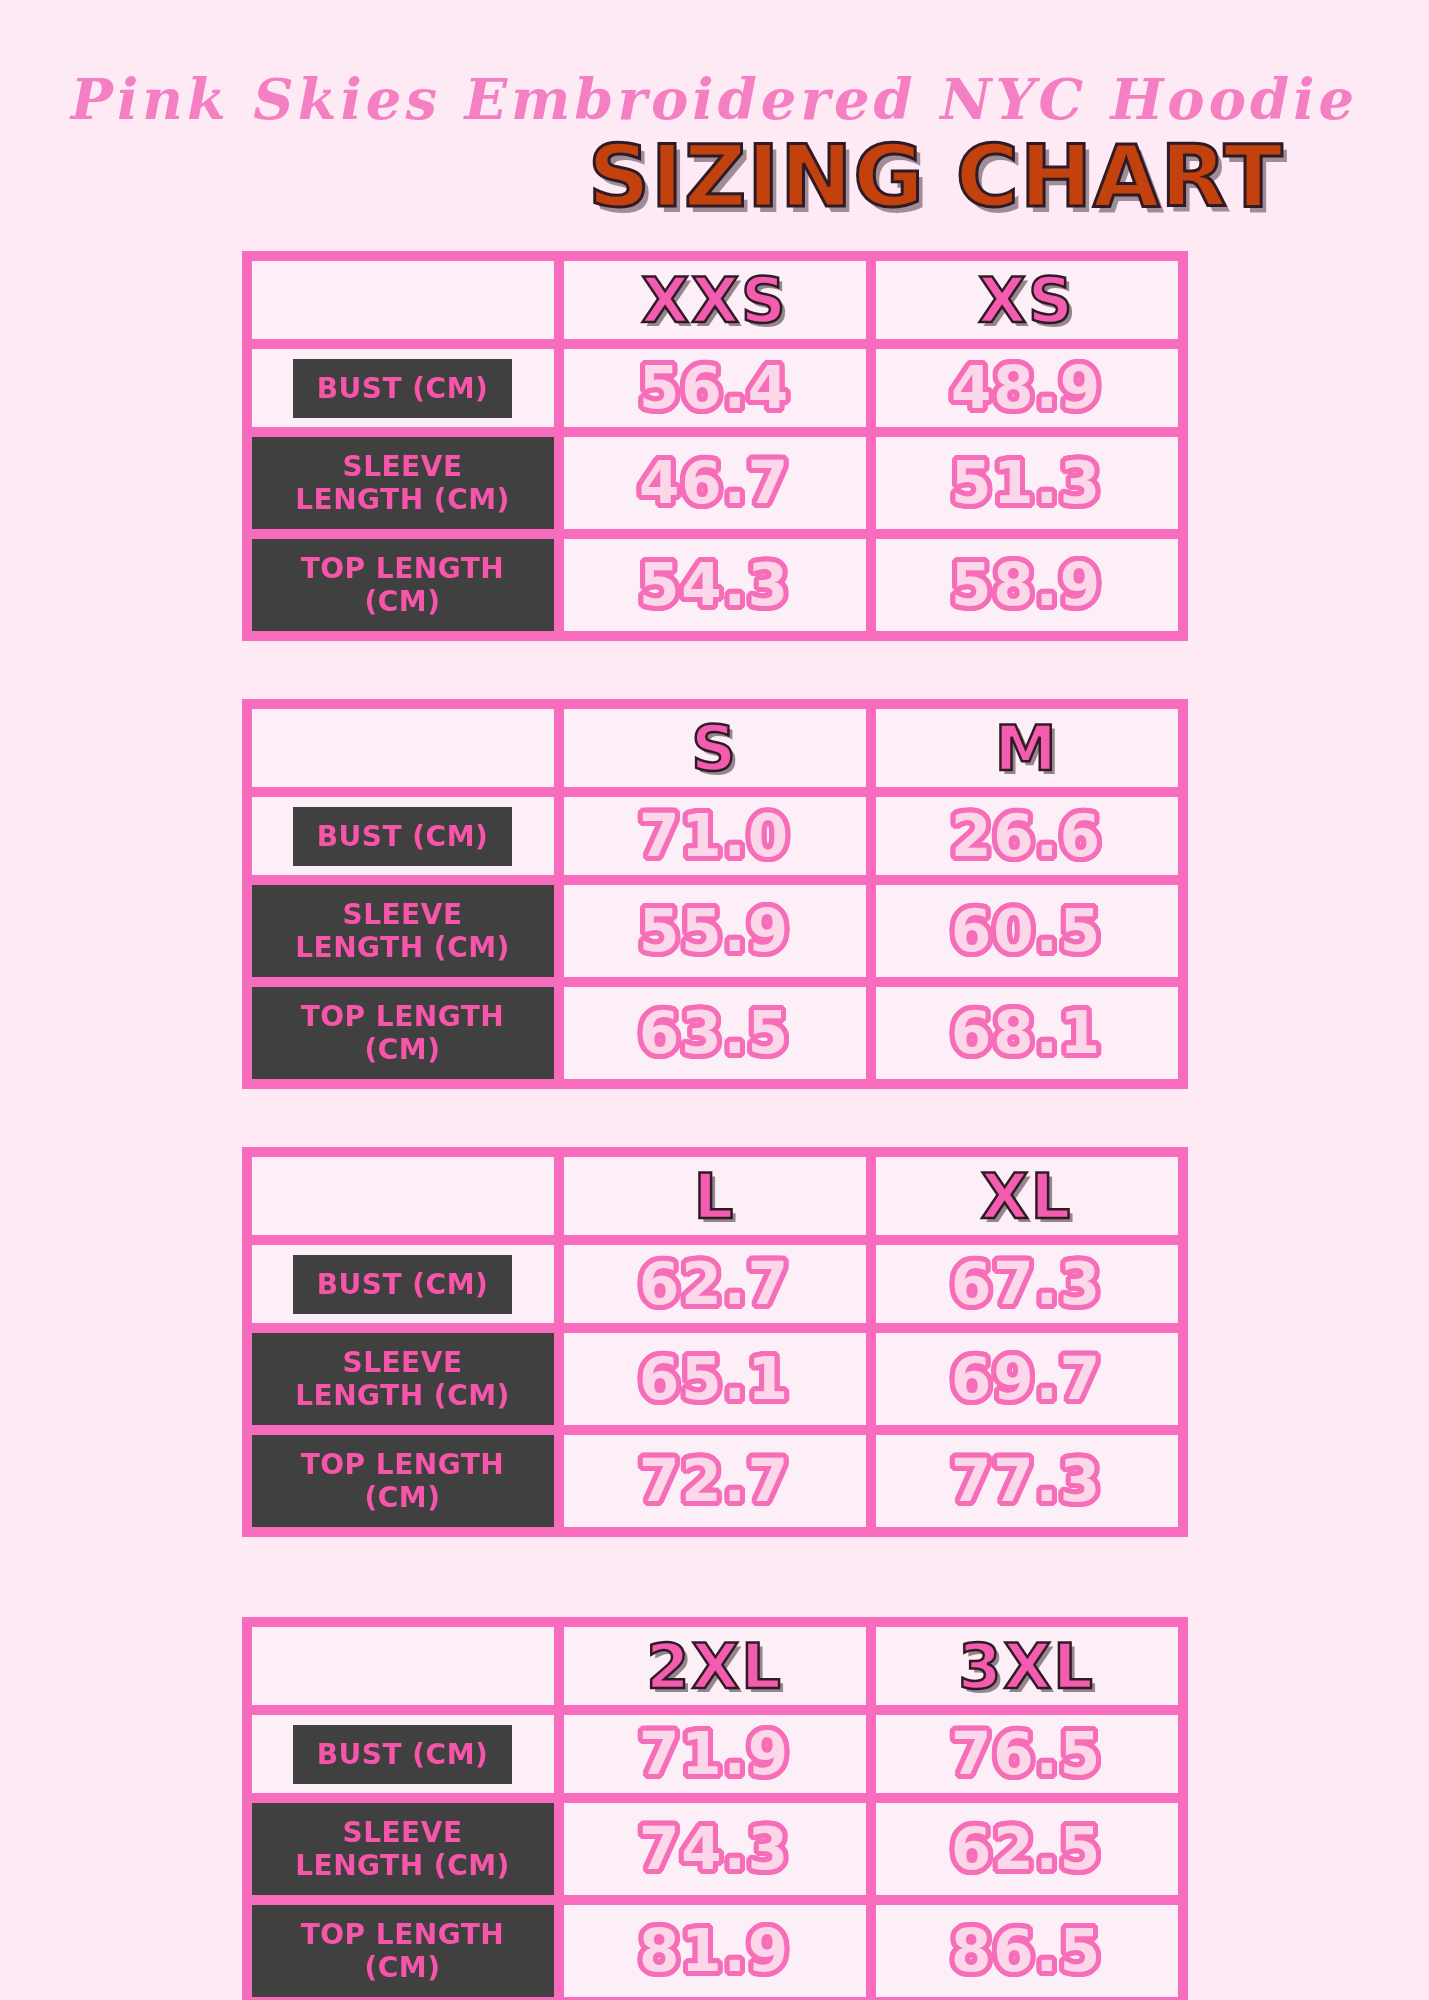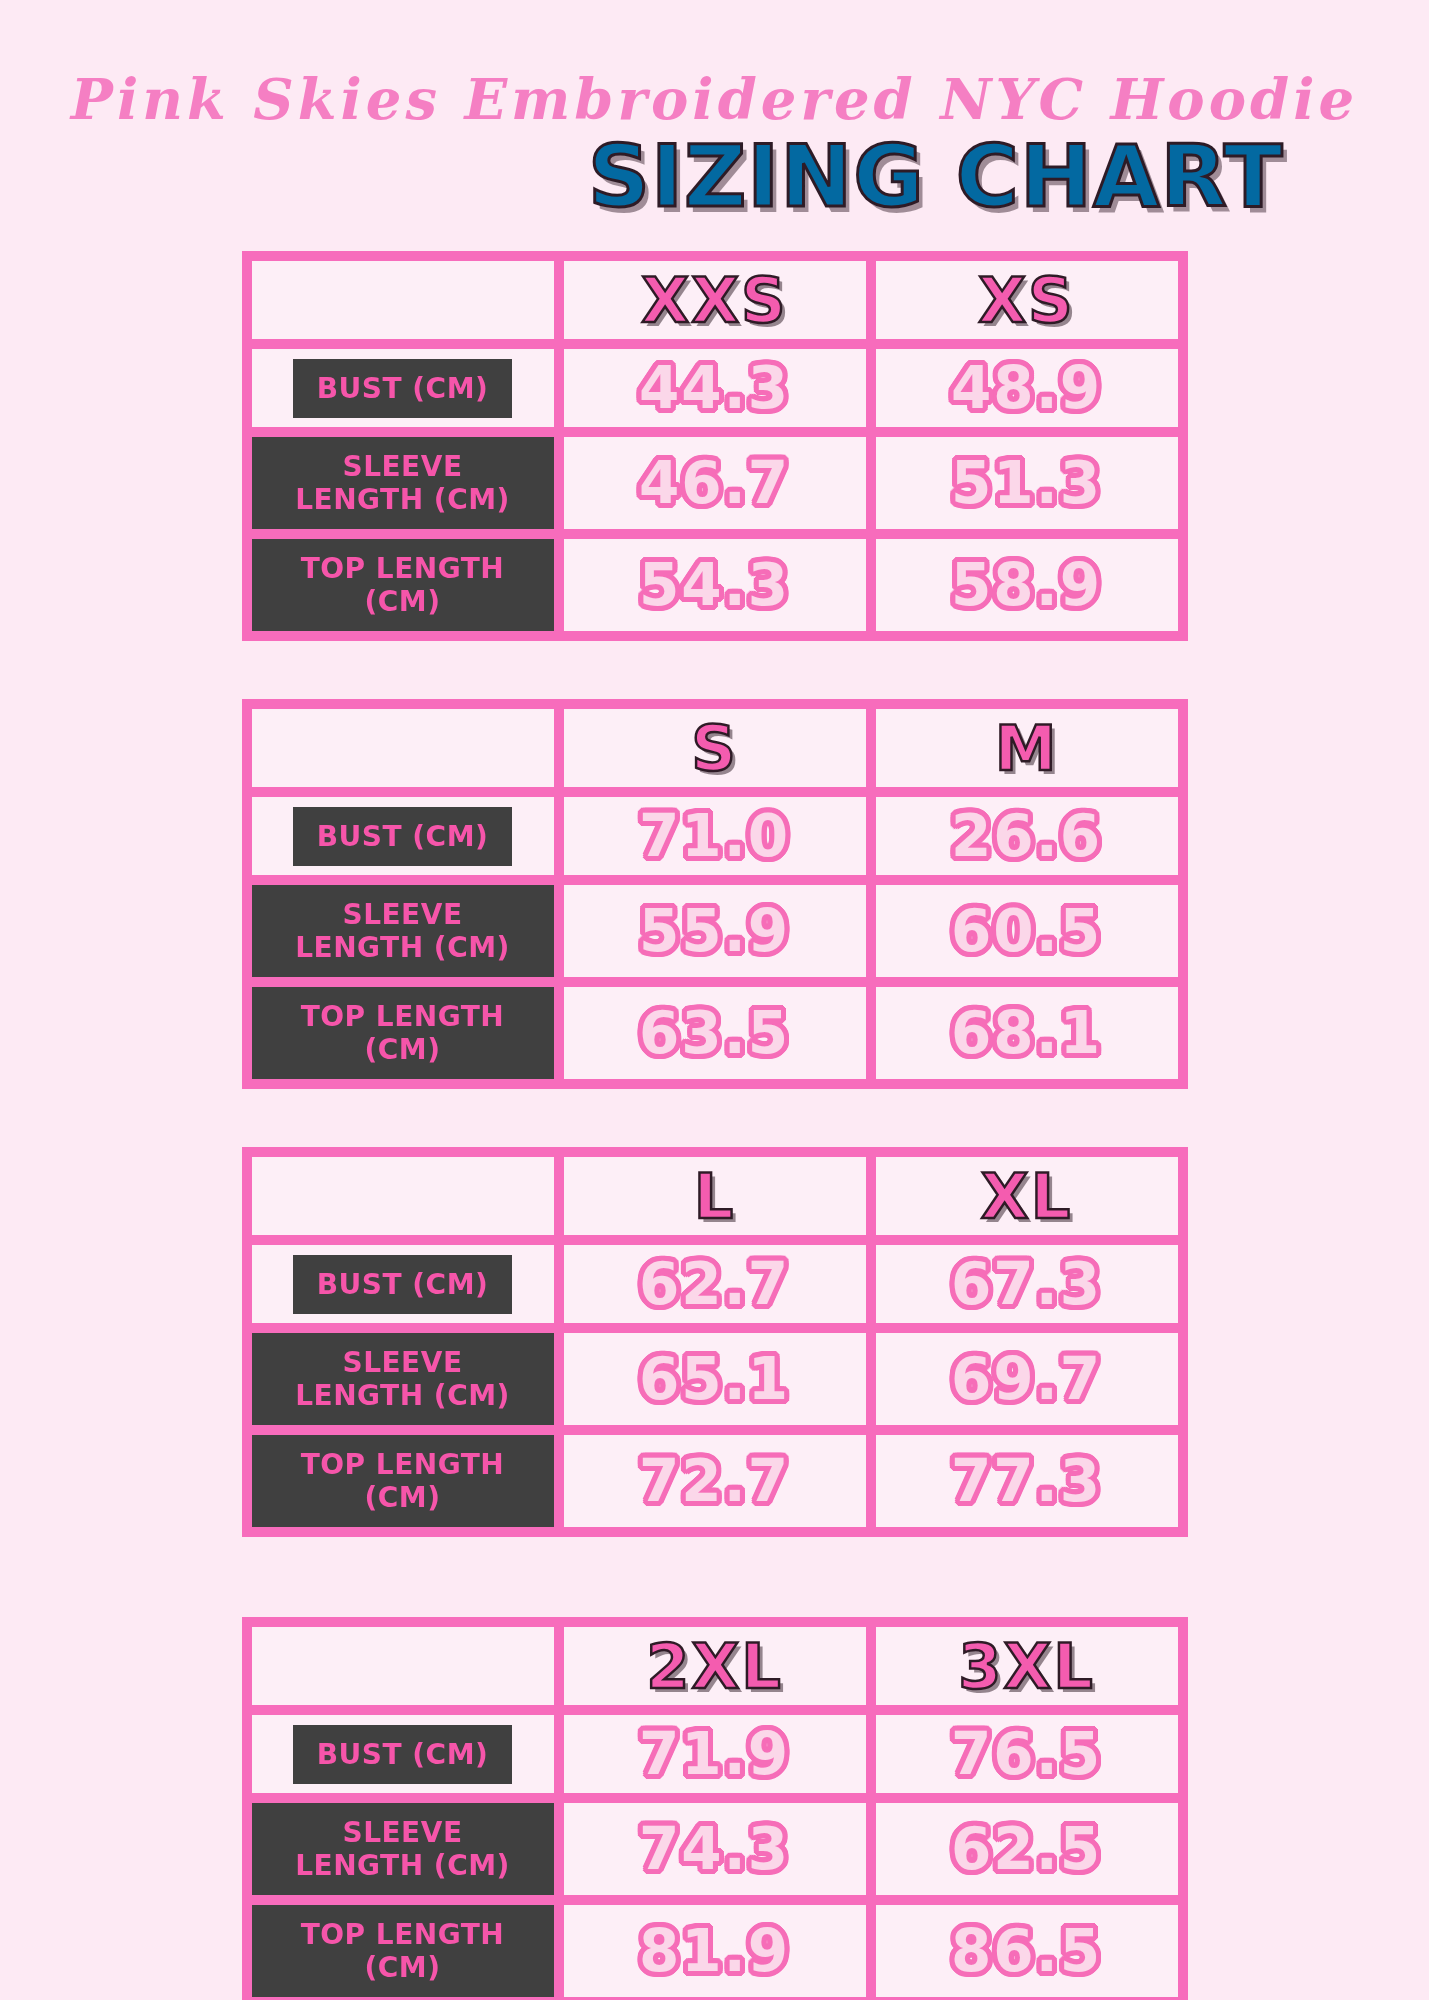--- a/index.html
+++ b/index.html
@@ -23,21 +23,21 @@
     letter-spacing: 4px;
   }
   .main-title {
     width: 1138px;
     margin: 0 auto;
     text-align: right;
     font-size: 86px;
     line-height: 1;
     font-weight: 900;
     letter-spacing: 1px;
-    color: #0369a1;
+    color: #c2410c;
     -webkit-text-stroke: 3px #2e1b26;
     text-shadow: 5px 6px 0 rgba(46, 27, 38, 0.45);
     margin-top: 0px;
   }
   table.size-table {
     width: 946px;
     margin: 32px auto 58px auto;
     border-collapse: collapse;
     table-layout: fixed;
   }
@@ -94,21 +94,21 @@
 
   <table class="size-table" id="size-table-1">
     <tbody>
         <tr>
       <td></td>
       <td><span class="size-head">XXS</span></td>
       <td><span class="size-head">XS</span></td>
     </tr>
     <tr>
       <td><span class="row-label-box"><span class="row-label">BUST (CM)</span></span></td>
-      <td><span class="value">44.3</span></td>
+      <td><span class="value">56.4</span></td>
       <td><span class="value">48.9</span></td>
     </tr>
     <tr>
       <td><span class="row-label-box"><span class="row-label">SLEEVE LENGTH (CM)</span></span></td>
       <td><span class="value">46.7</span></td>
       <td><span class="value">51.3</span></td>
     </tr>
     <tr>
       <td><span class="row-label-box"><span class="row-label">TOP LENGTH (CM)</span></span></td>
       <td><span class="value">54.3</span></td>

